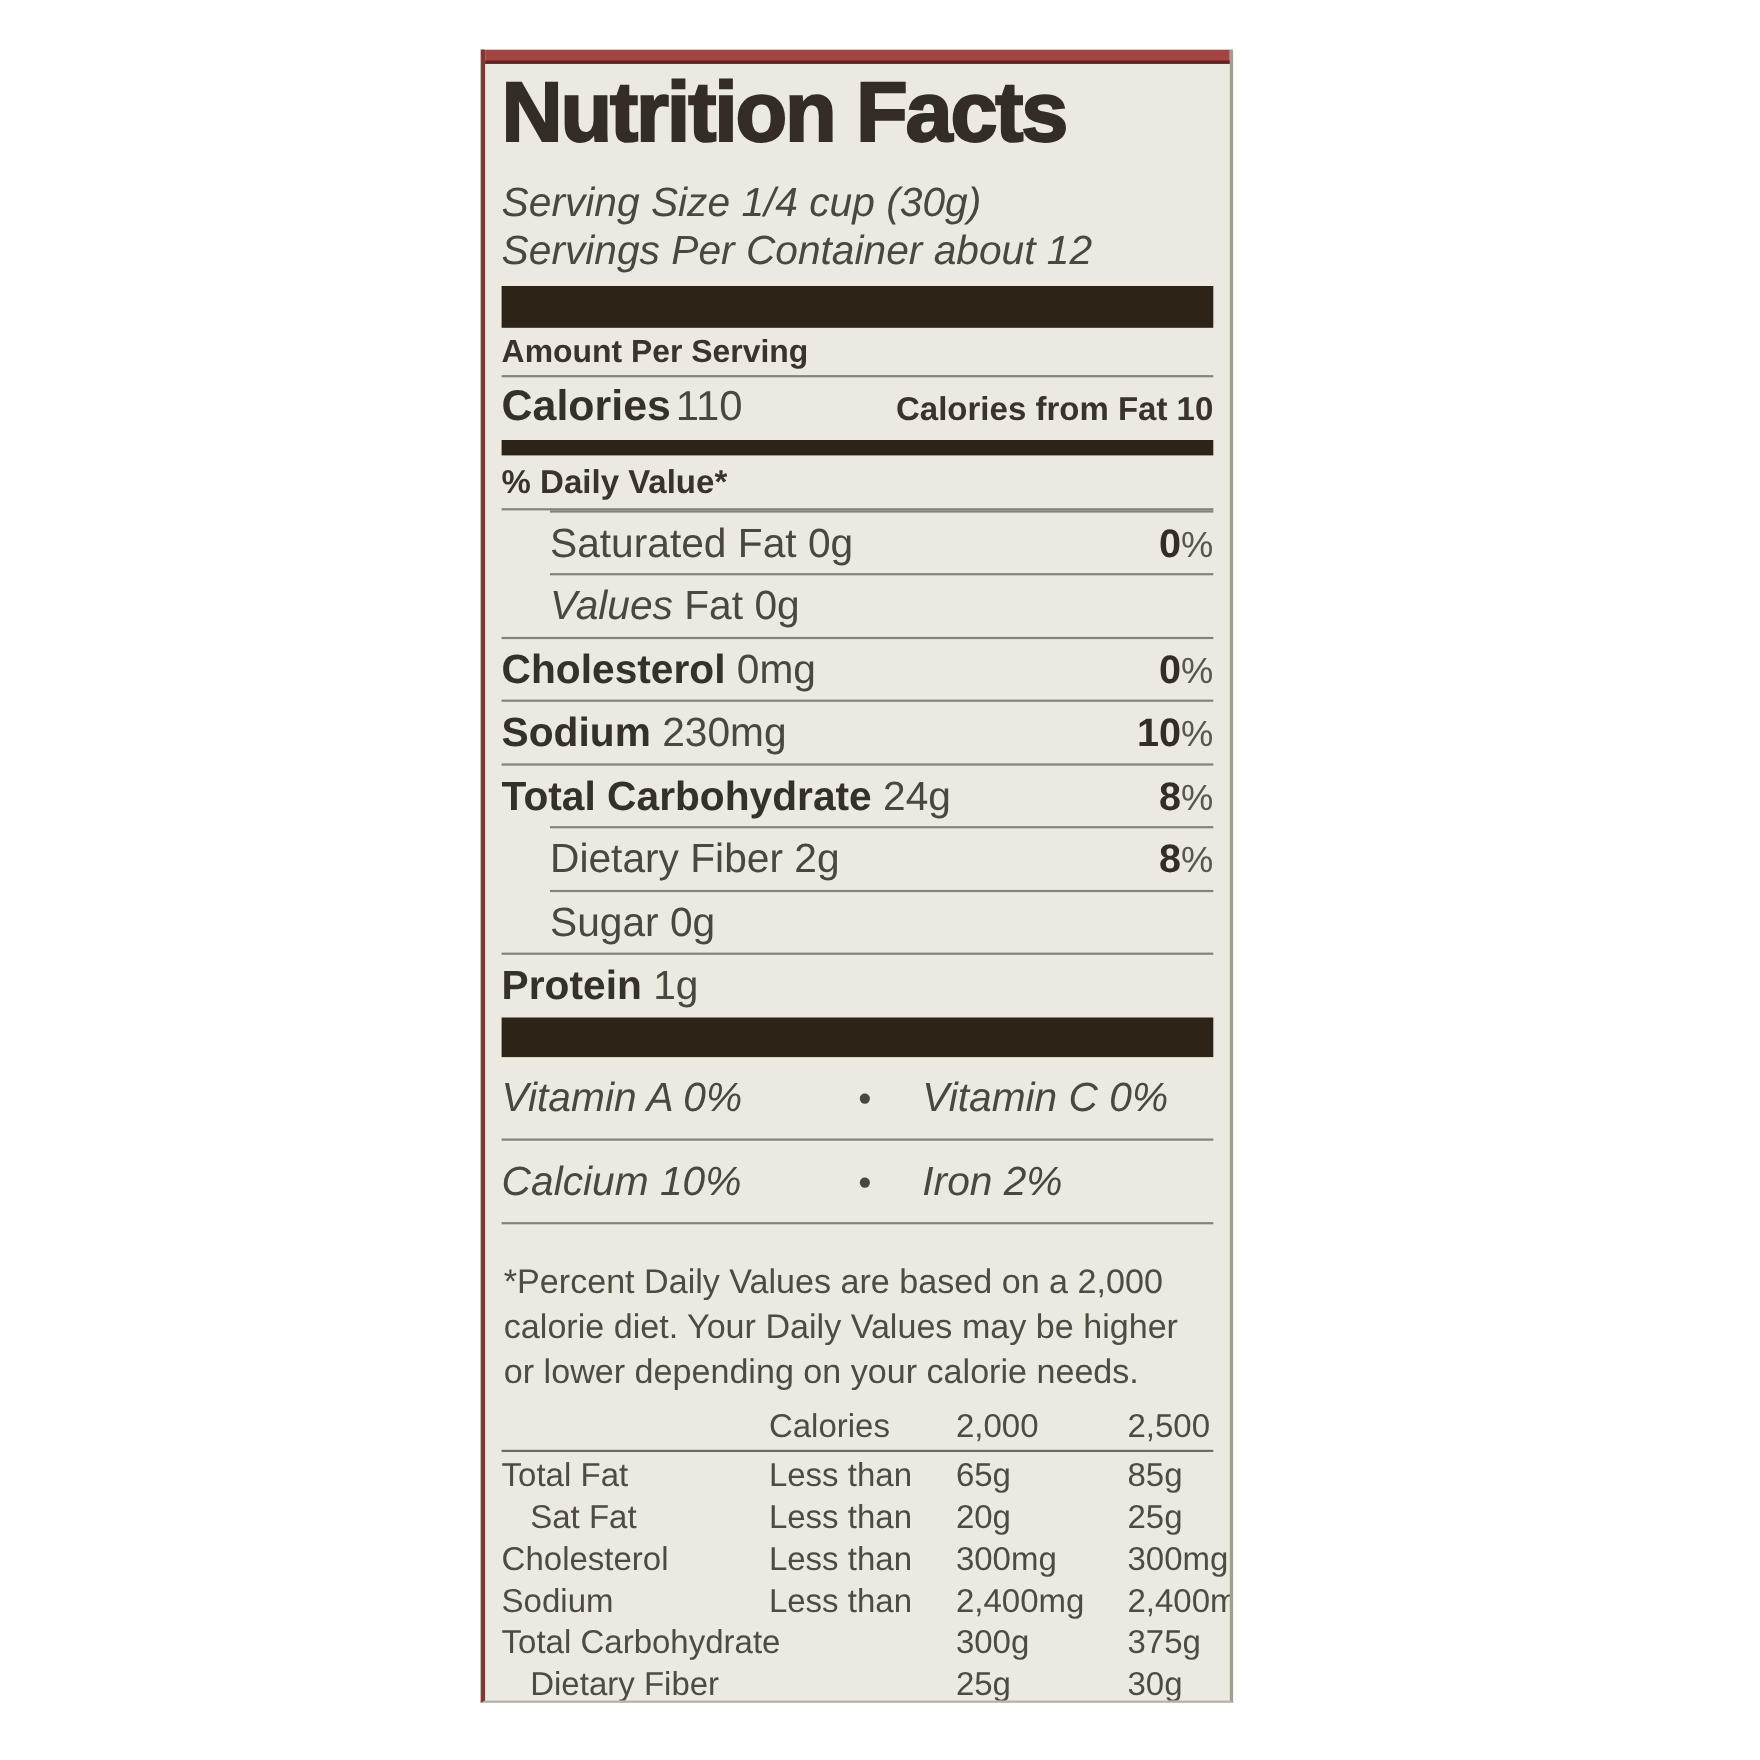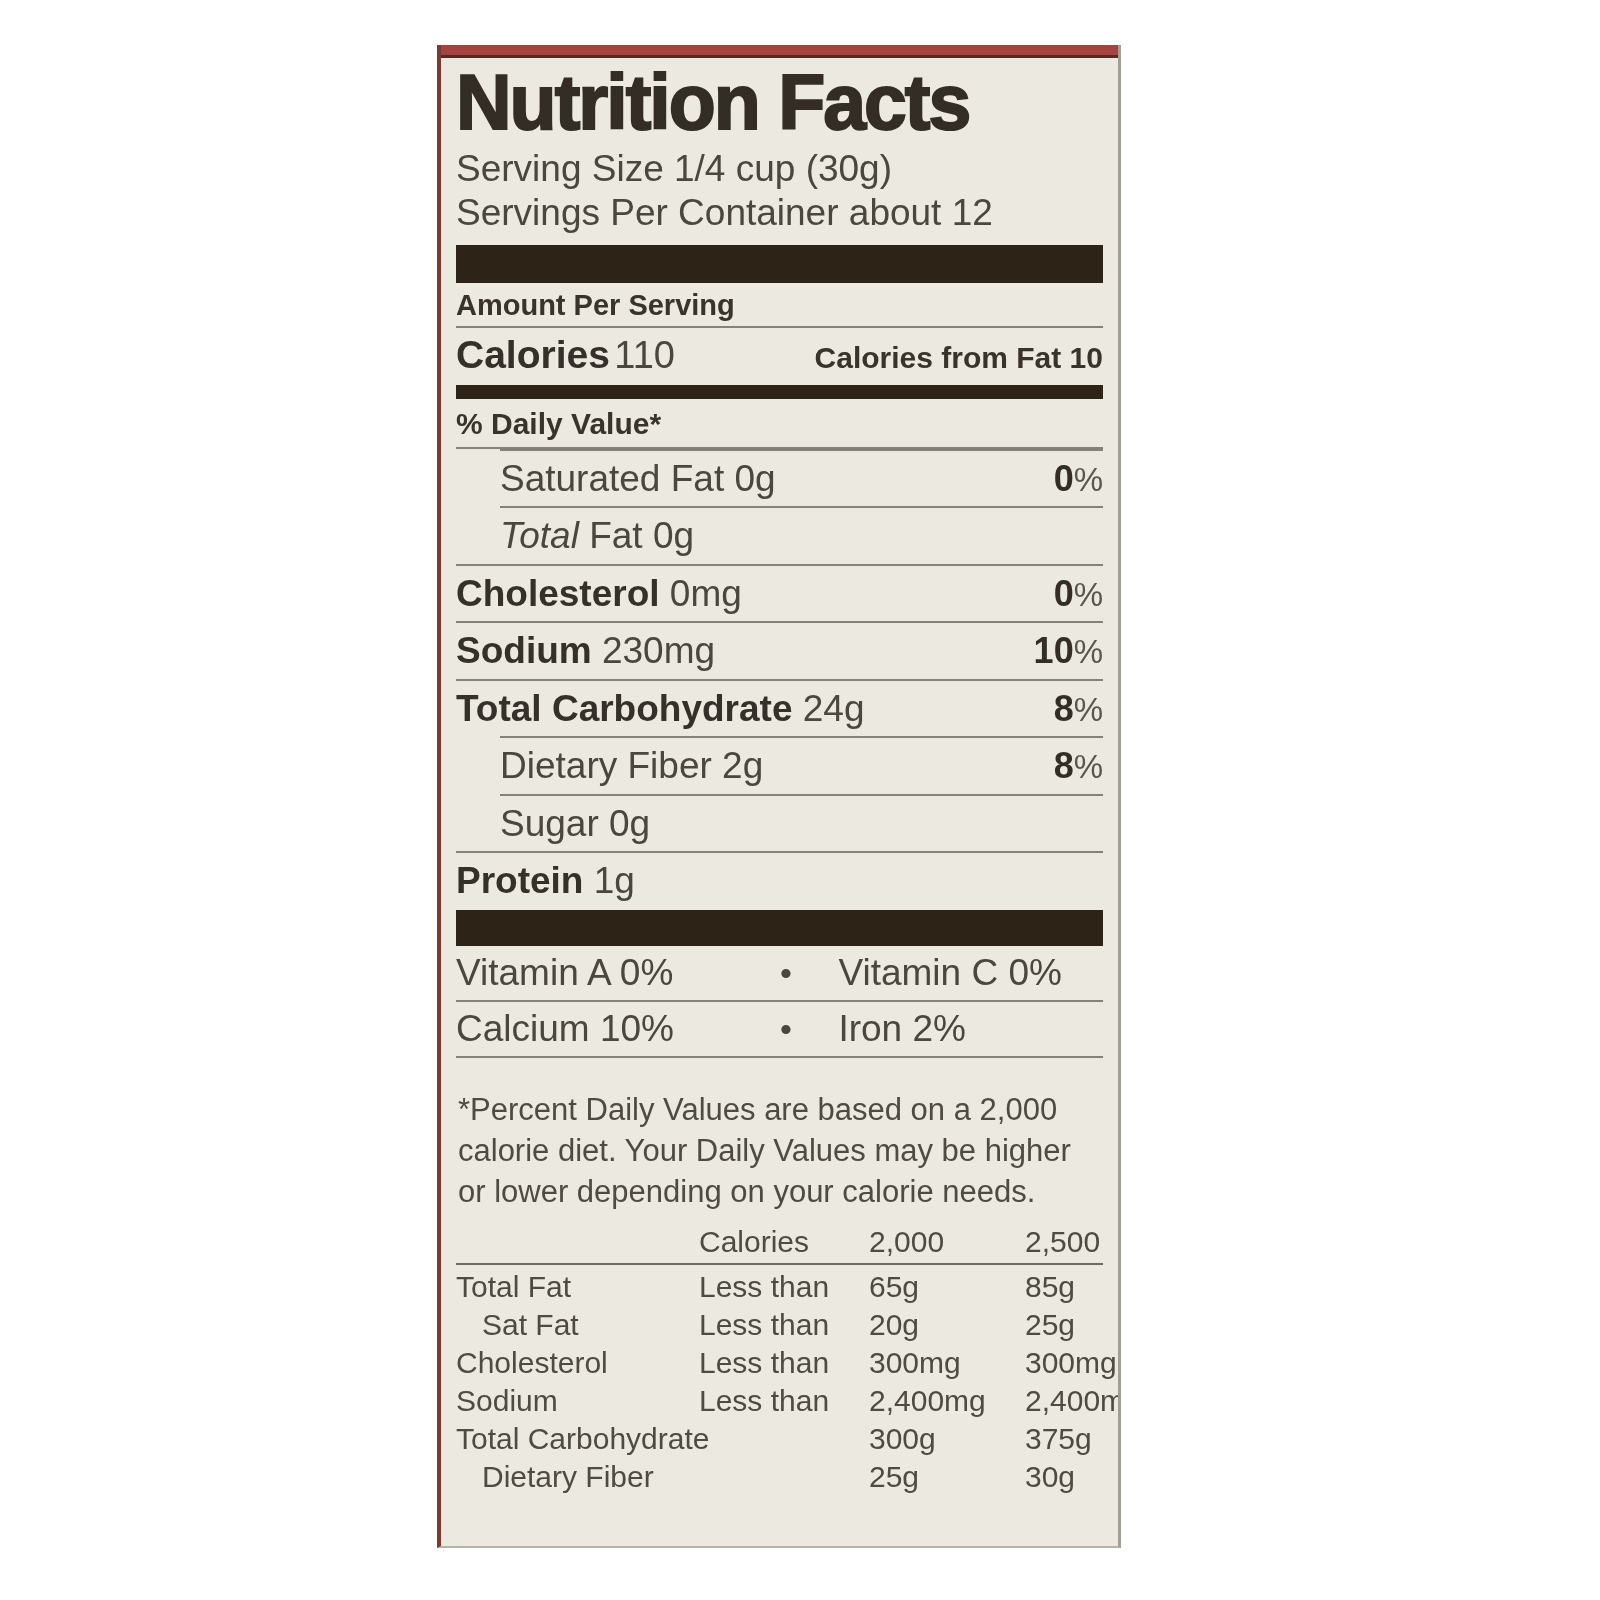--- a/index.html
+++ b/index.html
@@ -34,21 +34,21 @@
   .title {
     margin-top: 4px;
     font-size: 77px;
     font-weight: bold;
     letter-spacing: -2px;
     line-height: 1.05;
     color: #332d26;
     -webkit-text-stroke: 2px #332d26;
     white-space: nowrap;
   }
-  .serving-block { margin-top: 4px; }
+  .serving-block { margin-top: 19px; font-style: italic; }
   .serving-line {
     font-size: 37px;
     line-height: 1.19;
     color: #4b463e;
   }
   .bar-thick {
     height: 38px;
     background: #2e2317;
     margin-top: 10px;
   }
@@ -95,22 +95,23 @@
   .n-reg { color: #4b463e; }
   .n-italic { font-style: italic; }
   .dv-val { font-weight: bold; font-size: 36px; color: #332d26; }
   .dv-val .sign { font-weight: normal; font-size: 33px; color: #5a554d; }
 
   .vit-row {
     display: grid;
     grid-template-columns: 49% 4% 1fr;
     align-items: baseline;
     font-size: 37px;
-    padding: 6px 0;
+    padding: 16px 0;
     color: #4b463e;
+    font-style: italic;
   }
   .vit-dot { text-align: center; font-size: 34px; }
   .vit-right { padding-left: 13%; }
 
   .footnote {
     font-size: 31px;
     line-height: 1.32;
     color: #4f4a42;
     padding: 12px 24px 6px 2px;
     margin-top: 20px;
@@ -164,21 +165,21 @@
       <span class="left indent">
         <span class="n-reg">Saturated Fat</span>
         <span class="n-reg">0g</span>
       </span>
       <span class="dv-val"><span>0</span><span class="sign">%</span></span>
     </div>
     <div class="hairline sub"></div>
 
     <div class="nutrient-row">
       <span class="left indent">
-        <span class="n-reg n-italic">Total</span>
+        <span class="n-reg n-italic">Values</span>
         <span class="n-reg">Fat</span>
         <span class="n-reg">0g</span>
       </span>
     </div>
     <div class="hairline"></div>
 
     <div class="nutrient-row">
       <span class="left">
         <span class="n-bold">Cholesterol</span>
         <span class="n-reg">0mg</span>

